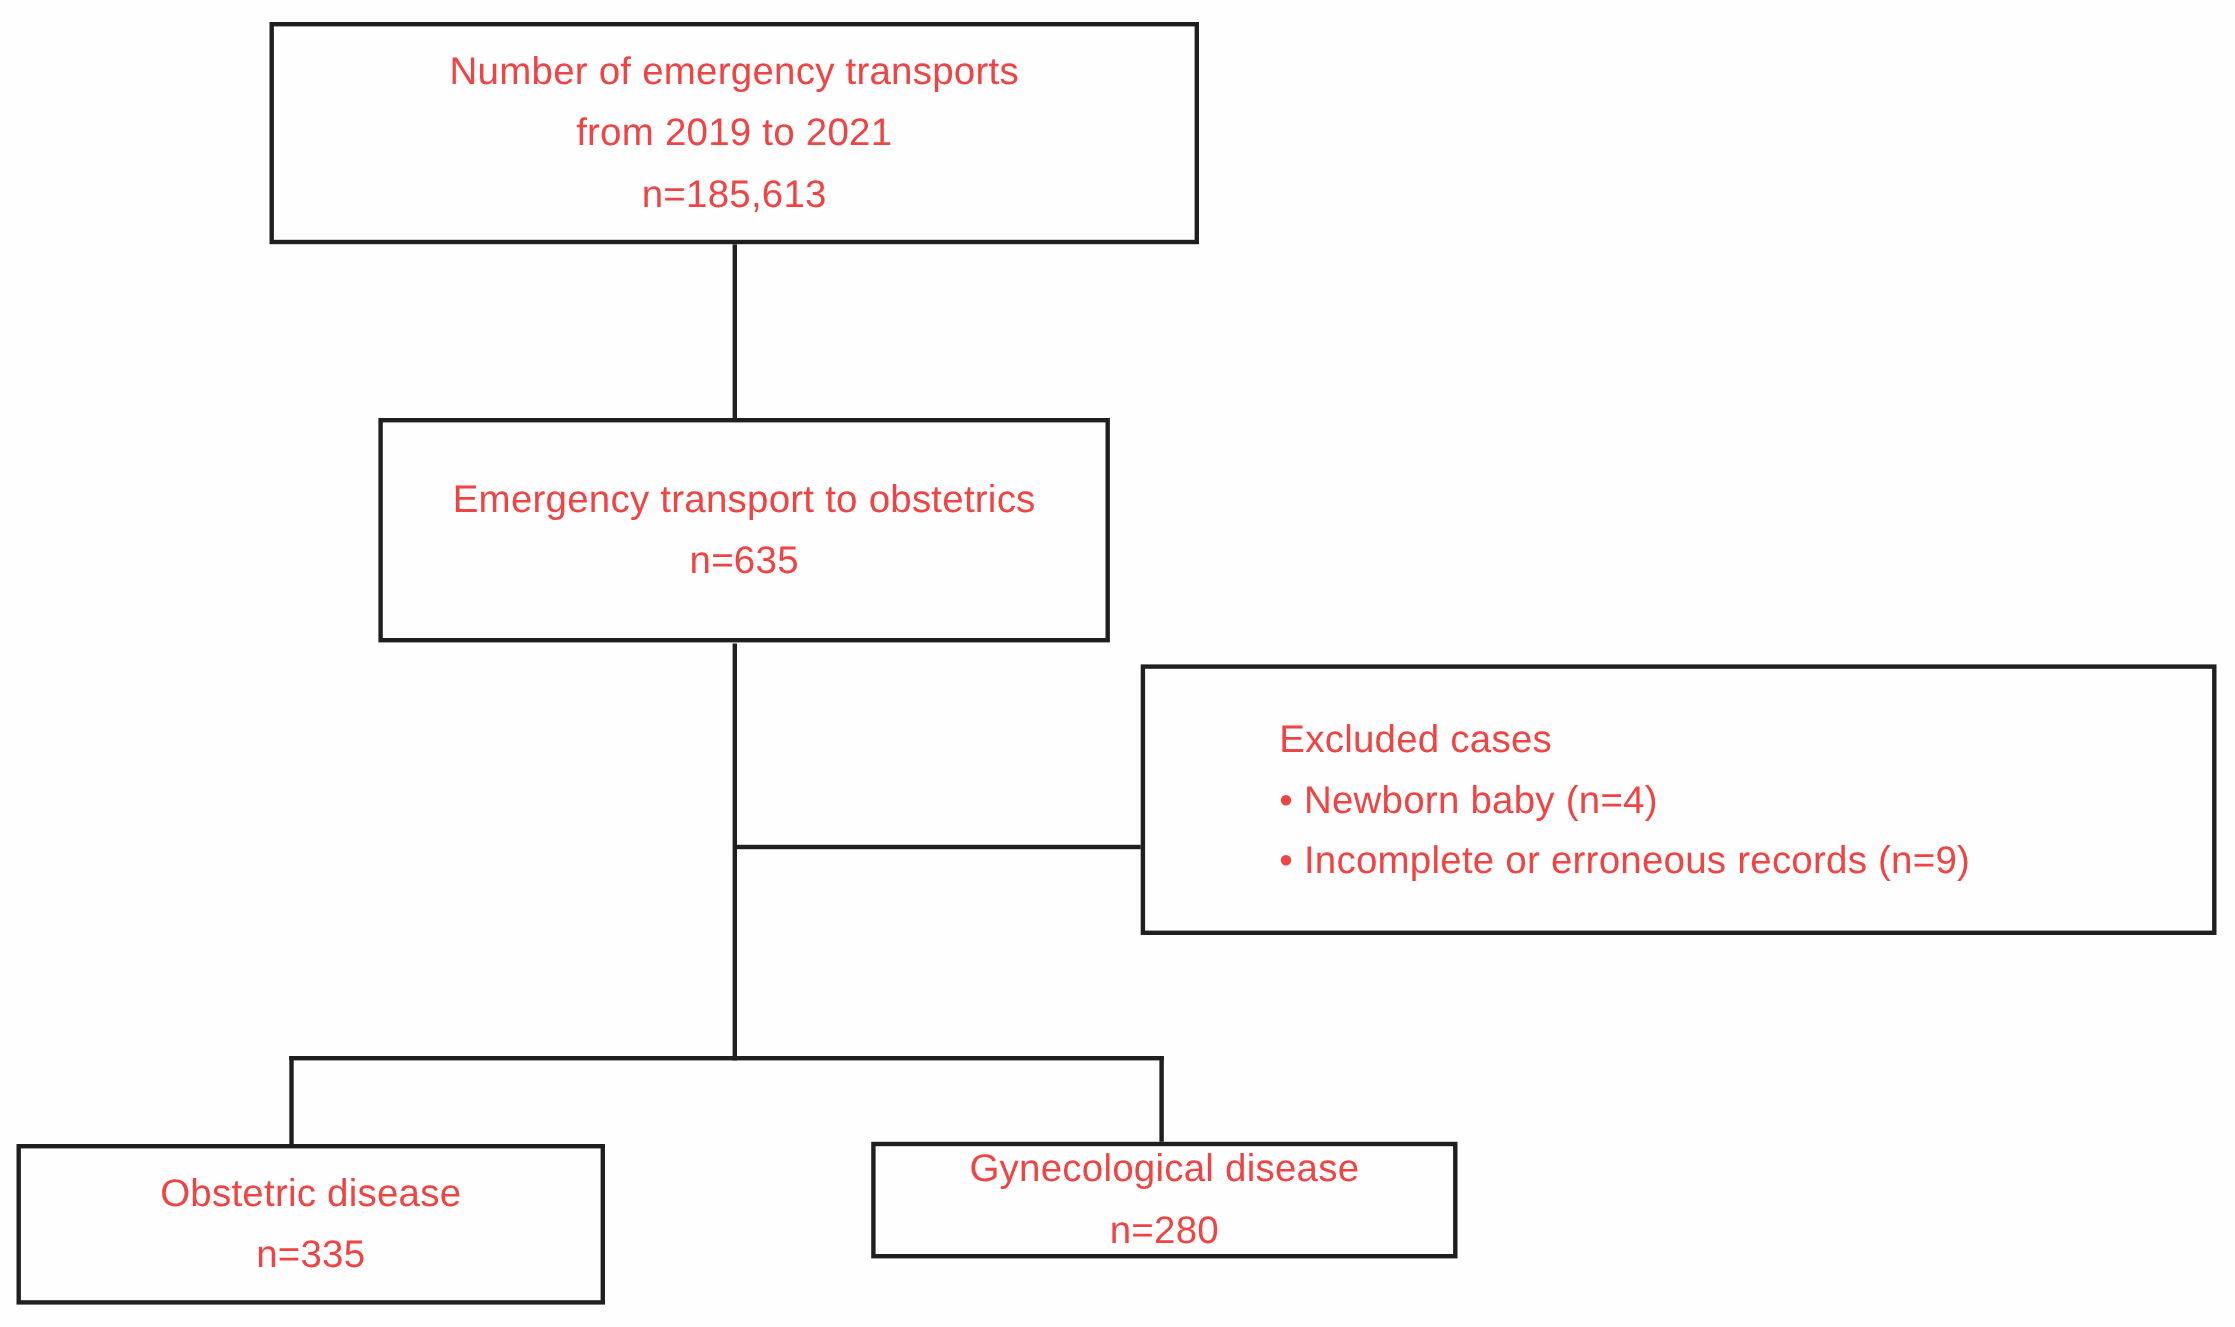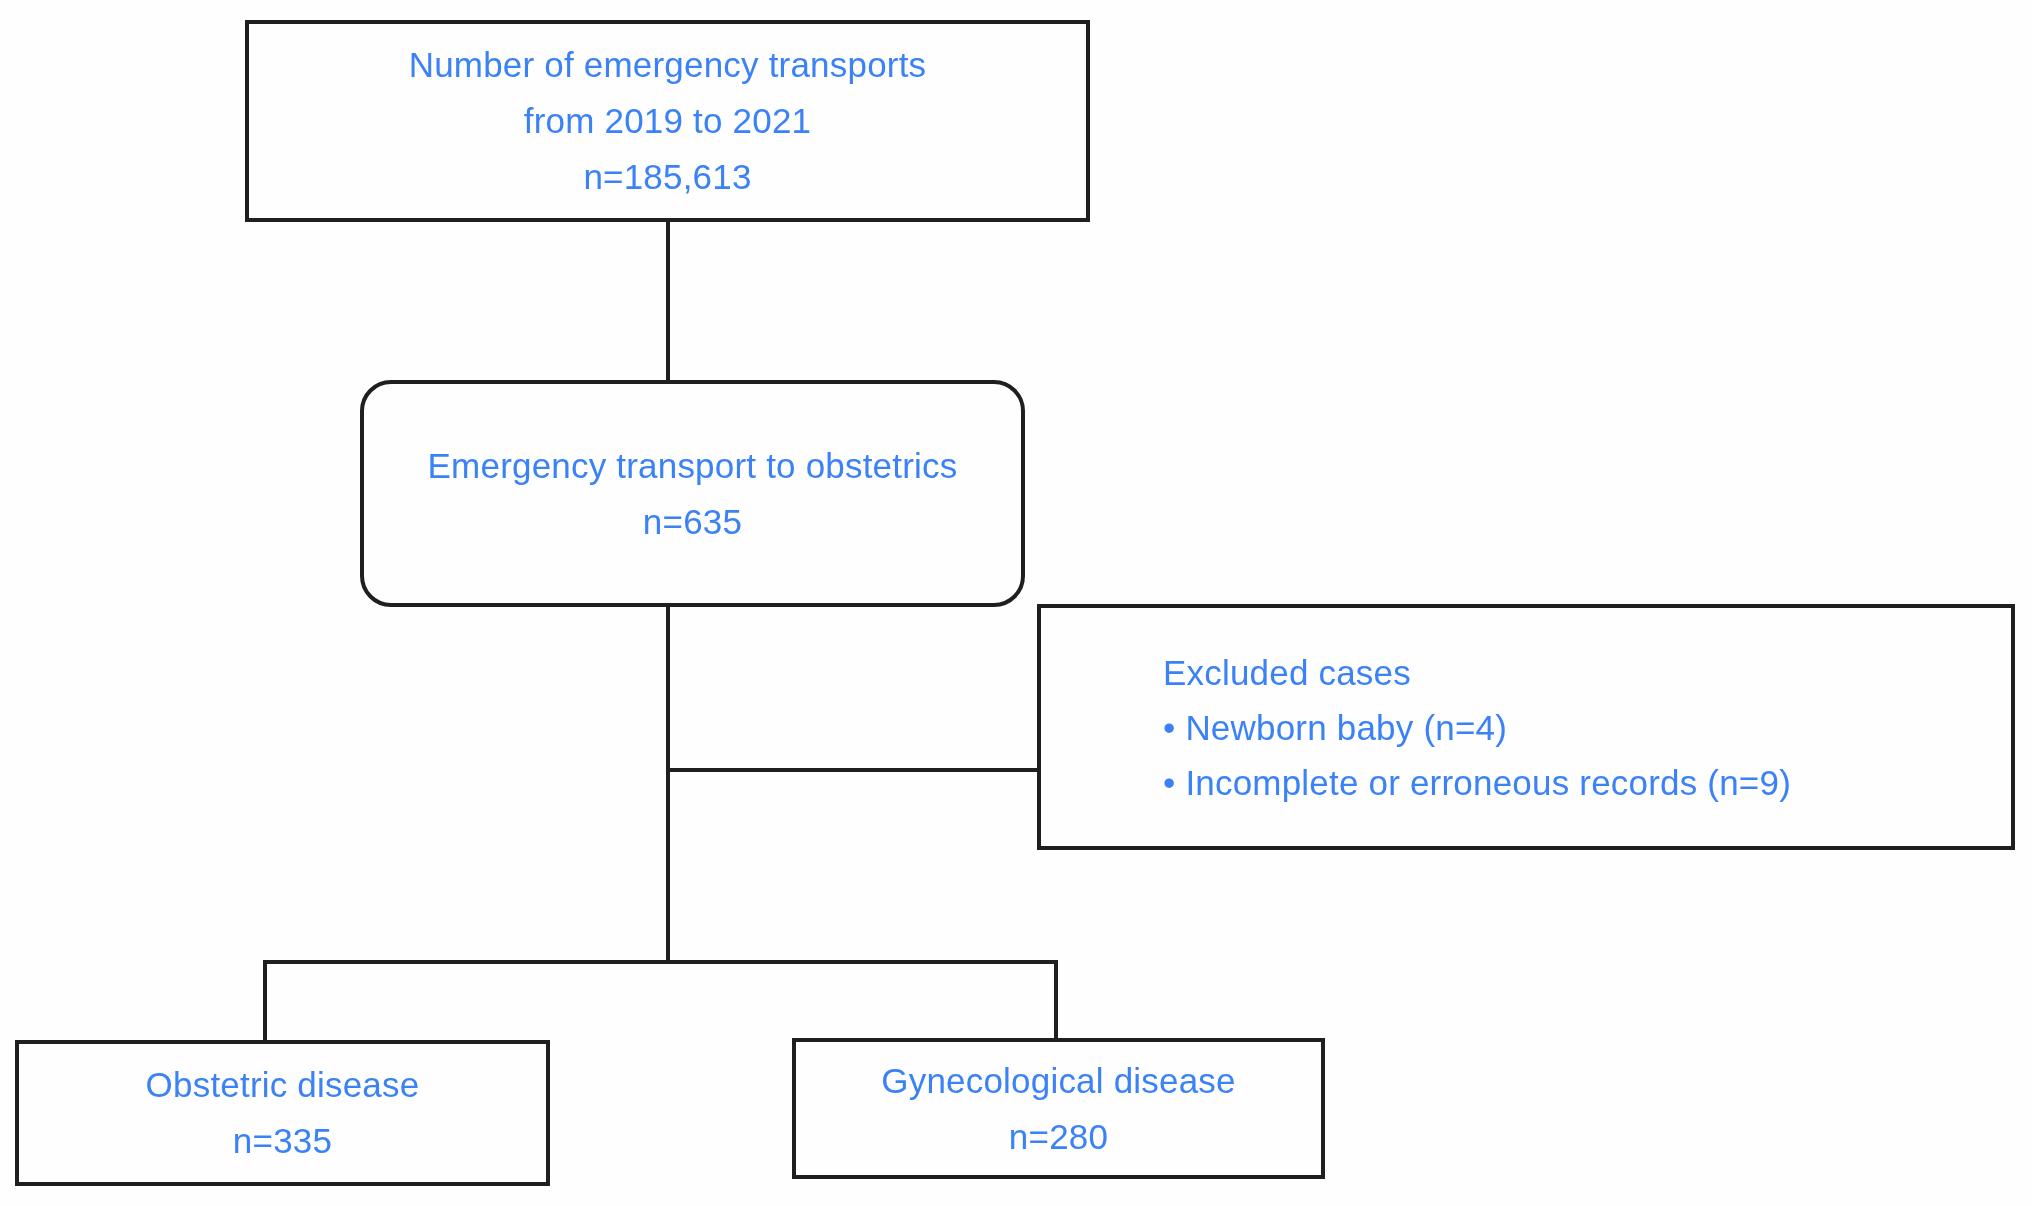--- a/index.html
+++ b/index.html
@@ -6,21 +6,21 @@
     margin: 0;
     padding: 0;
     background: #fefefe;
   }
   .canvas {
     position: relative;
     width: 2032px;
     height: 1206px;
     background: #fefefe;
     font-family: "Liberation Sans", sans-serif;
-    color: #3b82f6;
+    color: #ef4444;
     overflow: hidden;
   }
   .node {
     position: absolute;
     box-sizing: border-box;
     border: 4px solid #1f1f1f;
     background: #fefefe;
     display: flex;
     flex-direction: column;
     align-items: center;
@@ -38,24 +38,24 @@
     line-height: 55px;
   }
   .connector {
     position: absolute;
     background: #1f1f1f;
   }
   .txt-line { white-space: nowrap; }
 
   
   #box-total        { left: 245px;  top: 20px;   width: 845px; height: 202px; }
-  #box-obgyn        { left: 360px;  top: 380px;  width: 665px; height: 227px; border-radius: 31px; }
+  #box-obgyn        { left: 344px;  top: 380px;  width: 665px; height: 204px; }
   #box-excluded     { left: 1037px; top: 604px;  width: 978px; height: 246px; }
   #box-obstetric    { left: 15px;   top: 1040px; width: 535px; height: 146px; }
-  #box-gynecologic  { left: 792px;  top: 1038px; width: 533px; height: 141px; }
+  #box-gynecologic  { left: 792px;  top: 1038px; width: 533px; height: 106px; }
 
   
   #conn-top-v       { left: 666px;  top: 222px; width: 4px;   height: 158px; }
   #conn-main-v      { left: 666px;  top: 585px; width: 4px;   height: 379px; }
   #conn-excl-h      { left: 668px;  top: 768px; width: 371px; height: 4px; }
   #conn-split-h     { left: 263px;  top: 960px; width: 795px; height: 4px; }
   #conn-drop-left   { left: 263px;  top: 960px; width: 4px;   height: 82px; }
   #conn-drop-right  { left: 1054px; top: 960px; width: 4px;   height: 80px; }
 </style>
 </head>

